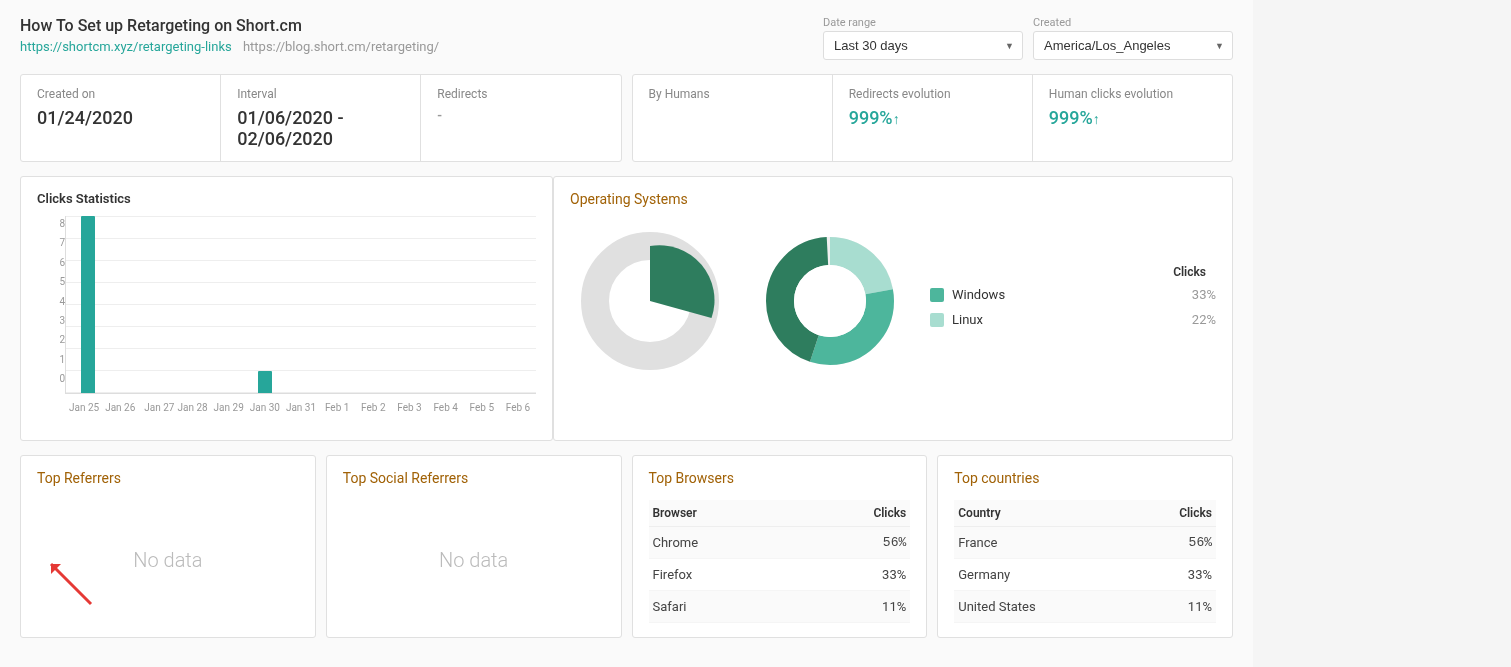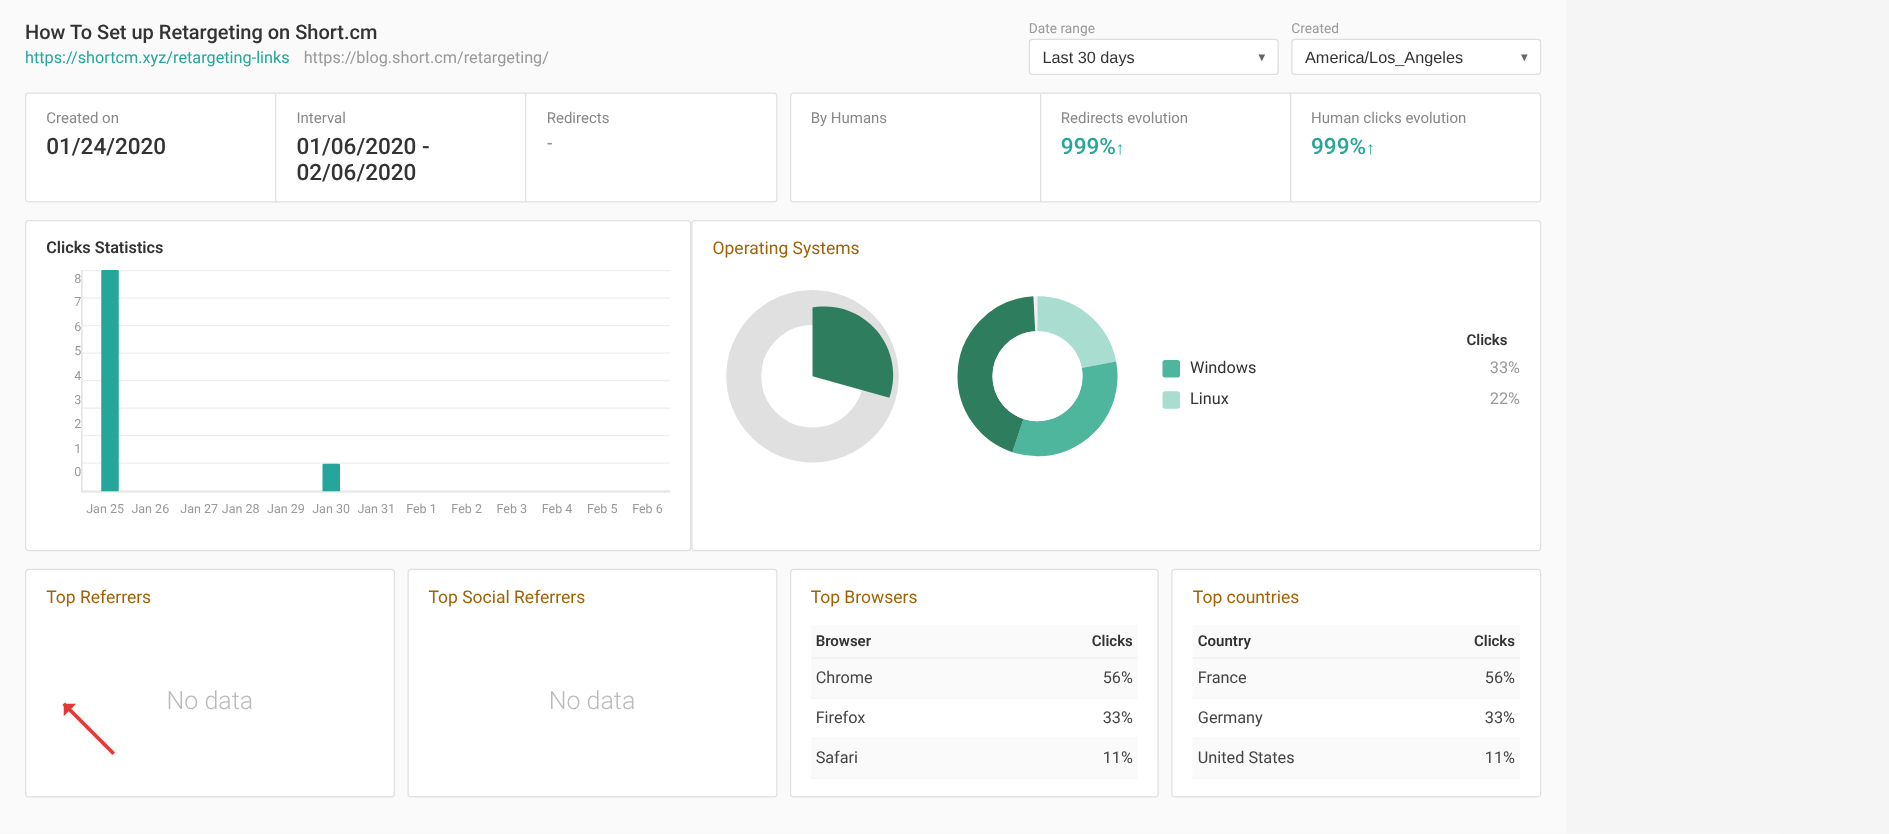--- a/index.html
+++ b/index.html
@@ -271,21 +271,21 @@
       color: #444;
       padding: 8px 4px;
       border-bottom: 1px solid #f5f5f5;
     }
     .data-table td.right {
       text-align: right;
     }
     .data-table tr:nth-child(odd) {
       background: #fafafa;
     }
-    .pct-teal { color: #26a69a; }
+    .pct-teal { color: #26a69a; font-family: Liberation Mono, monospace; }
     .pct-gray { color: #666; }
     .pct-blue { color: #2196f3; }
   </style>
 </head>
 <body>
 
 <div class="page">
 
   <div class="header">
     <div class="header-left">

